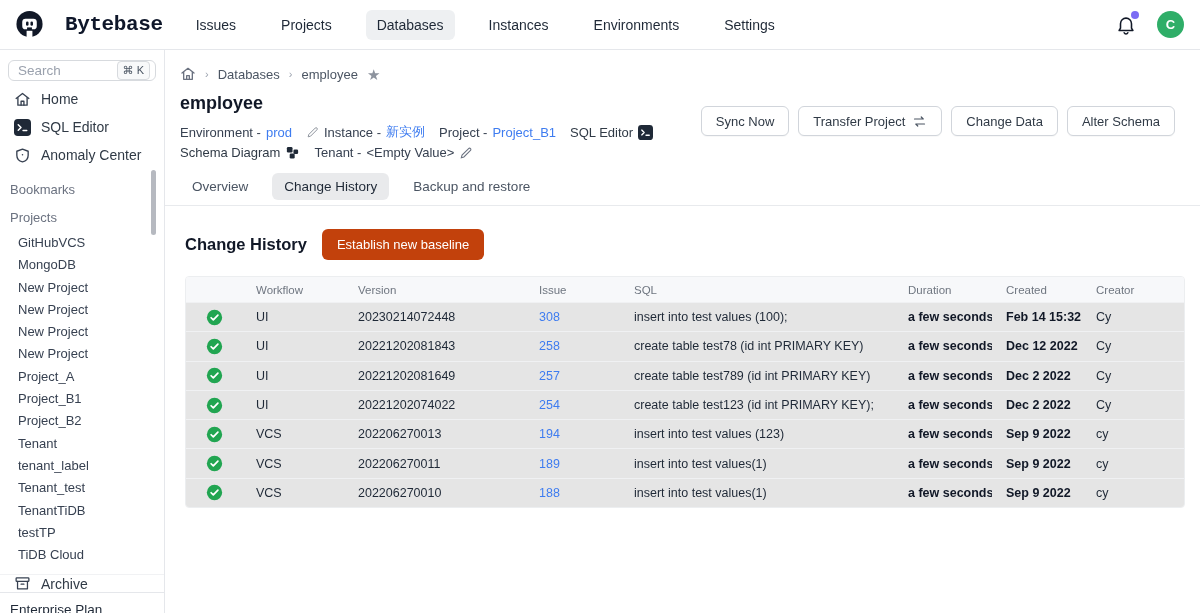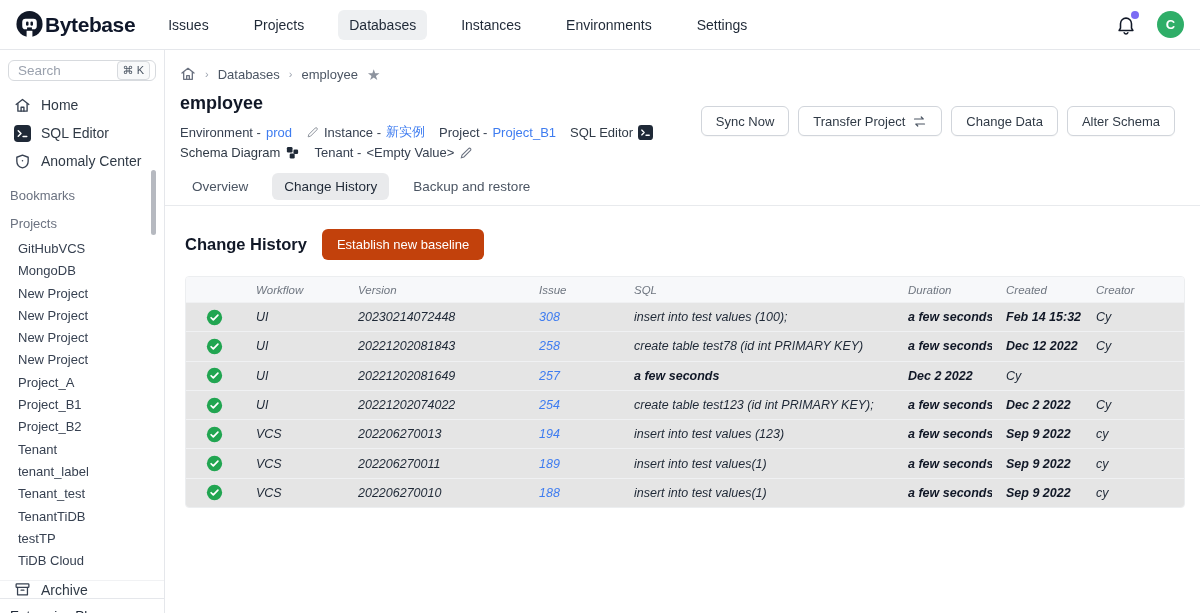--- a/index.html
+++ b/index.html
@@ -2,21 +2,21 @@
 <html><head>
 <meta charset="utf-8">
 <style>
   * { margin:0; padding:0; box-sizing:border-box; }
   html,body { width:1200px; height:613px; overflow:hidden; background:#fff;
     font-family:"Liberation Sans", sans-serif; color:#1f2937; }
 
   
   .topbar { height:50px; display:flex; align-items:center; padding:0 16px 0 14px;
     border-bottom:1px solid #e5e7eb; background:#fff; }
-  .brand { display:flex; align-items:center; gap:0; cursor:pointer; }
+  .brand { display:flex; align-items:center; gap:20px; cursor:pointer;font-family:Liberation Mono, monospace; }
   .logo { width:31px; height:31px; display:block; }
   .brand-text { font-size:21px; font-weight:700; color:#0f172a; letter-spacing:-0.4px; }
   .topnav { display:flex; align-items:center; gap:23px; margin-left:22px; }
   .topnav-item { font-size:14px; color:#1f2937; padding:7px 11px; border-radius:6px;
     cursor:pointer; text-decoration:none; white-space:nowrap; }
   .topnav-item.active { background:#eef0f2; }
   .topbar-right { margin-left:auto; display:flex; align-items:center; gap:20px; }
   .bell-wrap { position:relative; width:22px; height:22px; cursor:pointer; }
   .bell-dot { position:absolute; top:-3px; right:-2px; width:8px; height:8px;
     border-radius:50%; background:#7c6cf4; }
@@ -26,21 +26,21 @@
 
   
   .shell { display:flex; height:563px; }
   .sidebar { width:165px; flex:none; border-right:1px solid #e5e7eb; position:relative;
     display:flex; flex-direction:column; }
   .search-box { margin:10px 8px 4px 8px; height:27px; border:1px solid #d7dade; border-radius:6px;
     display:flex; align-items:center; padding:0 5px 0 9px; cursor:text; background:#fff; }
   .search-ph { color:#9aa1ad; font-size:13.5px; flex:1; }
   .kbd { font-size:11px; color:#4b5563; border:1px solid #d7dade; background:#f8f9fa;
     border-radius:4px; padding:2px 5px; white-space:nowrap; }
-  .side-nav { margin-top:6px; }
+  .side-nav { }
   .side-nav-item { display:flex; align-items:center; gap:10px; height:28px; padding:0 14px;
     font-size:14px; font-weight:500; color:#303a46; cursor:pointer; }
   .side-nav-item svg { flex:none; }
   .side-label { font-size:13px; color:#6b7280; padding:0 10px; margin-top:13px; }
   .proj-list { list-style:none; margin-top:7px; }
   .proj-list li { font-size:13px; color:#374151; line-height:22.3px; padding:0 18px;
     cursor:pointer; white-space:nowrap; }
   .archive { display:flex; align-items:center; gap:10px; height:28px; padding:0 14px;
     margin-top:8px; font-size:14px; color:#303a46; cursor:pointer; border-top:1px solid #f1f2f4; }
   .plan { margin-top:auto; border-top:1px solid #e5e7eb; padding:9px 10px 12px 10px;
@@ -73,21 +73,21 @@
   .tab-divider { border-bottom:1px solid #e8eaed; margin:5px -15px 0 -15px; }
 
   .section-head { display:flex; align-items:center; gap:15px; margin-top:23px; padding-left:5px; }
   .section-title { font-size:16.5px; font-weight:700; color:#111827; }
   .baseline-btn { background:#c2410c; color:#fff; border:none; border-radius:6px;
     font-size:13px; font-weight:500; padding:8px 15px; cursor:pointer; }
 
   
   .table { margin-top:16px; margin-left:5px; border:1px solid #eceef0; border-radius:4px;
     overflow:hidden; }
-  .tr { display:flex; align-items:center;font-style:italic; }
+  .tr { display:flex; align-items:center; }
   .thead { background:#f7f8fa; height:25px; font-size:11.5px; color:#6f7680; }
   .row { height:29.3px; background:#e5e5e5; border-top:1px solid #f0f1f3; font-size:12.5px;
     color:#1f2937; cursor:pointer; }
   .cell { padding:0 0 0 14px; white-space:nowrap; overflow:hidden; }
   .tr .cell:nth-child(1) { width:56px; flex:none; padding:0; display:flex;
     align-items:center; justify-content:center; }
   .tr .cell:nth-child(2) { width:102px; flex:none; }
   .tr .cell:nth-child(3) { width:181px; flex:none; }
   .tr .cell:nth-child(4) { width:95px;  flex:none; }
   .tr .cell:nth-child(5) { width:274px; flex:none; }
@@ -371,20 +371,21 @@
         <div class="tr row">
           <div class="cell">
             <svg width="17" height="17" viewBox="0 0 20 20">
               <circle cx="10" cy="10" r="9" fill="#21a551"></circle>
               <path d="M6 10.3l2.6 2.6L14 7.3" stroke="#fff" stroke-width="2" fill="none" stroke-linecap="round" stroke-linejoin="round"></path>
             </svg>
           </div>
           <div class="cell">UI</div>
           <div class="cell">20221202081649</div>
           <div class="cell"><span class="issue-link">257</span></div>
+          <div class="cell">create table test789 (id int PRIMARY KEY)</div>
           <div class="cell em">a few seconds</div>
           <div class="cell em">Dec 2 2022</div>
           <div class="cell">Cy</div>
         </div>
 
         <div class="tr row">
           <div class="cell">
             <svg width="17" height="17" viewBox="0 0 20 20">
               <circle cx="10" cy="10" r="9" fill="#21a551"></circle>
               <path d="M6 10.3l2.6 2.6L14 7.3" stroke="#fff" stroke-width="2" fill="none" stroke-linecap="round" stroke-linejoin="round"></path>

